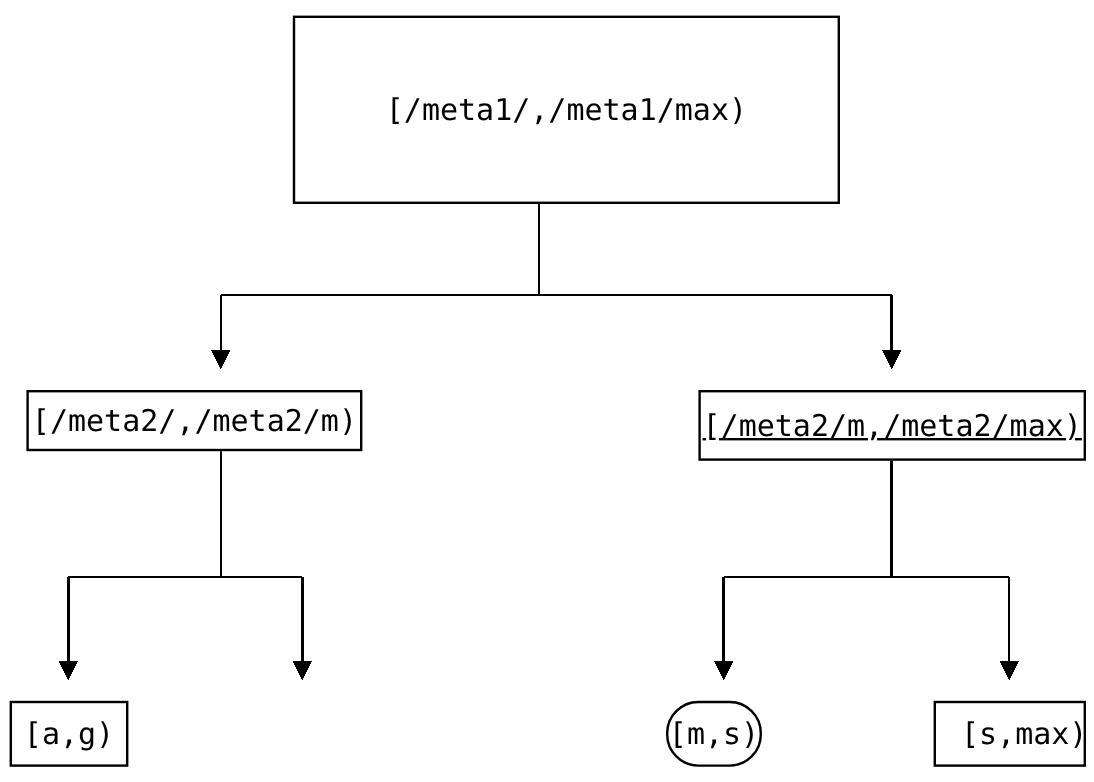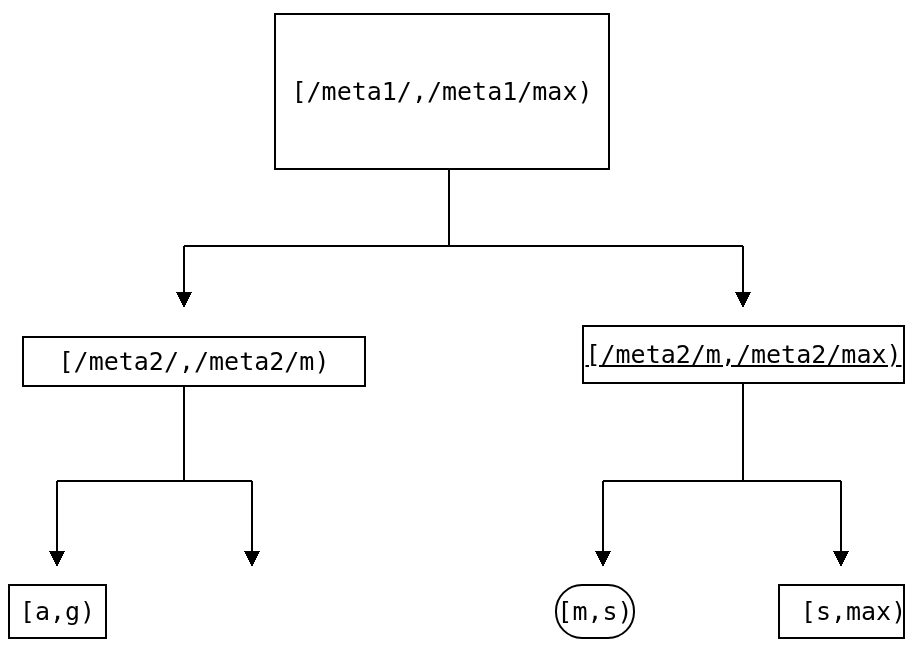--- a/index.html
+++ b/index.html
@@ -28,22 +28,22 @@
     border: 2px solid #000000;
     background: #ffffff;
     color: #000000;
     display: flex;
     align-items: center;
     justify-content: center;
     font-size: 25px;
     line-height: 1;
     white-space: nowrap;
   }
-  .node-root      { left: 274px; top: 13px;  width: 336px; height: 157px; }
-  .node-mid-left  { left: 22px;  top: 336px; width: 344px; height: 51px;  }
+  .node-root      { left: 244px; top: 13px;  width: 456px; height: 157px; }
+  .node-mid-left  { left: 22px;  top: 325px; width: 280px; height: 51px;  }
   .node-mid-right { left: 582px; top: 325px; width: 323px; height: 59px; text-decoration: underline;  }
   .node-leaf-ag   { left: 8px;   top: 584px; width: 99px;  height: 55px;  }
   .node-leaf-gm   { left: 203px; top: 584px; width: 99px;  height: 55px;  }
   .node-leaf-ms   { left: 555px; top: 584px; width: 80px;  height: 55px; border-radius: 27px;  }
   .node-leaf-smax { left: 778px; top: 584px; width: 127px; height: 55px; padding-left: 24px;  }
 </style>
 </head>
 <body>
 
 <div class="canvas">

